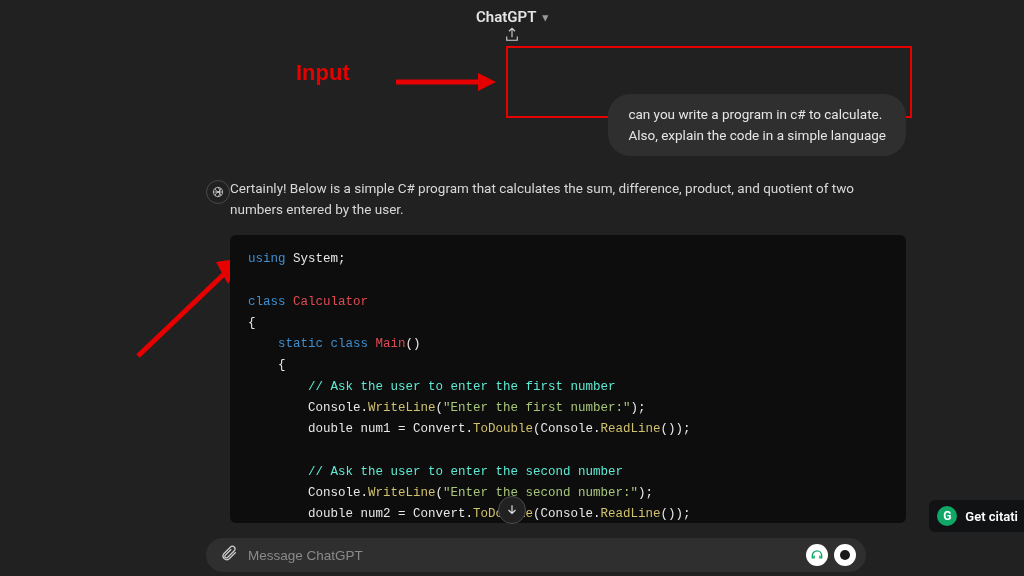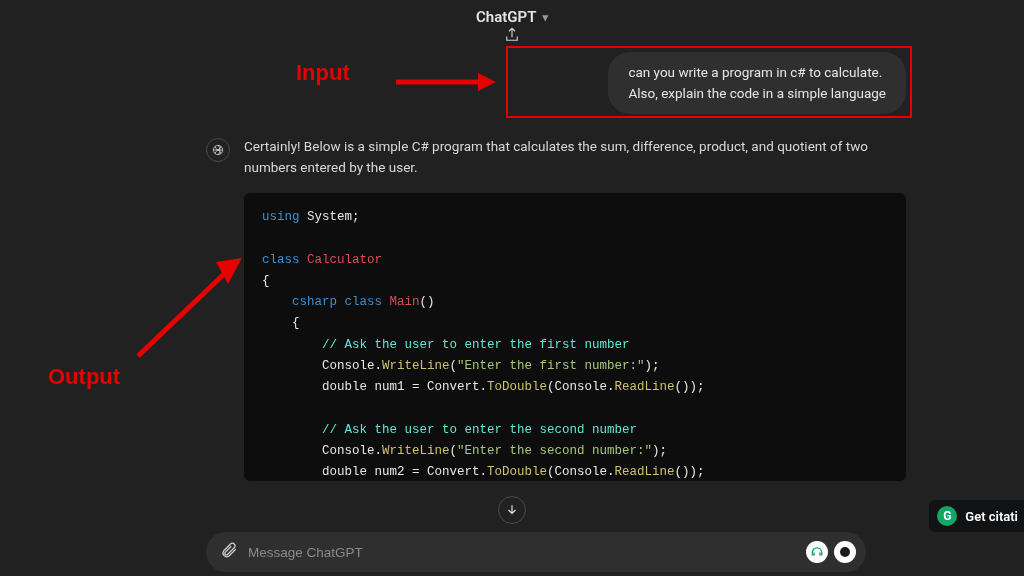--- a/index.html
+++ b/index.html
@@ -4,41 +4,41 @@
 <style>
   * { box-sizing: border-box; margin: 0; padding: 0; }
   html, body { width: 1024px; height: 576px; overflow: hidden; background:#212121; font-family: -apple-system, Segoe UI, Roboto, Helvetica, Arial, sans-serif; color:#ececec; }
   .topbar { display:flex; align-items:center; justify-content:space-between; padding:8px 16px 0 16px; height:34px;flex-direction:column; }
   .brand { display:flex; align-items:center; gap:6px; font-weight:600; font-size:15px; color:#e5e5e5; cursor:pointer; }
   .chevron-down { font-size:11px; color:#9a9a9a; }
   .share-icon svg { width:18px; height:18px; stroke:#d0d0d0; fill:none; stroke-width:1.5; }
   .stage { position:relative; width:100%; height:calc(100% - 34px); }
   .convo { position:absolute; left:206px; top:0; width:700px; }
   .user-row { display:flex; justify-content:flex-end; margin-top:18px; margin-bottom:22px; position:relative; }
-  .user-bubble { background:#2f2f2f; border-radius:22px; padding:10px 20px; max-width:360px; font-size:13.5px; line-height:1.55; color:#e6e6e6; text-align:left; }
+  .user-bubble { background:#2f2f2f; border-radius:22px; padding:10px 20px; max-width:360px; font-size:13.5px; line-height:1.55; color:#e6e6e6; text-align:left;margin-top:42px; }
   .input-highlight-box { position:absolute; border:2px solid #e60000; pointer-events:none; }
-  .assistant-row { display:flex; gap:14px; }
+  .assistant-row { display:flex; }
   .avatar { width:24px; height:24px; border-radius:50%; border:1px solid #4a4a4a; display:flex; align-items:center; justify-content:center; flex-shrink:0; margin-top:2px; }
   .avatar svg { width:14px; height:14px; stroke:#ececec; fill:none; stroke-width:1.2; }
   .assistant-body { flex:1; font-size:13.5px; line-height:1.6; color:#d8d8d8; }
   .assistant-text { margin-bottom:14px; }
   .code-block { background:#0d0d0d; border-radius:6px; overflow:hidden; }
   .code-head { background:#2f2f2f; display:flex; justify-content:space-between; align-items:center; padding:6px 14px; font-size:11.5px; color:#b8b8b8; }
   .copy-btn { display:flex; align-items:center; gap:6px; cursor:pointer; }
   .copy-btn svg { width:12px; height:12px; stroke:#b8b8b8; fill:none; stroke-width:1.5; }
   .code-body { padding:14px 18px 4px 18px; font-family: "Consolas","Menlo","Courier New",monospace; font-size:12.5px; line-height:1.7; white-space:pre; color:#e8e8e8; height:288px; overflow:hidden; }
   .tok-kw   { color:#3e8fd0; }
   .tok-type { color:#de4b55;margin-top:33px; }
   .tok-cmt  { color:#5eead4; }
   .tok-str  { color:#a8c67b; }
   .tok-fn   { color:#d1c26d; }
   .tok-kw2  { color:#e5e5e5; }
   .scroll-down { position:absolute; left:50%; transform:translateX(-50%); bottom:52px; width:28px; height:28px; border-radius:50%; border:1px solid #4a4a4a; background:#212121; display:flex; align-items:center; justify-content:center; cursor:pointer; }
   .scroll-down svg { width:14px; height:14px; stroke:#e0e0e0; fill:none; stroke-width:2; }
-  .composer { position:absolute; left:206px; bottom:4px; width:660px; height:40px; background:#2f2f2f; border-radius:22px; display:flex; align-items:center; padding:0 10px 0 14px; gap:10px; }
+  .composer { position:absolute; left:206px; bottom:4px; width:660px; height:34px; background:#2f2f2f; border-radius:22px; display:flex; align-items:center; padding:0 10px 0 14px; gap:10px; }
   .attach-icon svg { width:18px; height:18px; stroke:#cfcfcf; fill:none; stroke-width:1.6; }
   .composer input { flex:1; background:transparent; border:none; outline:none; color:#e0e0e0; font-size:13.5px; }
   .composer input::placeholder { color:#8a8a8a; }
   .comp-right { display:flex; align-items:center; gap:6px; }
   .pill { width:22px; height:22px; border-radius:50%; background:#fff; display:flex; align-items:center; justify-content:center; }
   .pill-dark { width:22px; height:22px; border-radius:50%; background:#fff; display:flex; align-items:center; justify-content:center; }
   .pill-dark .inner { width:10px; height:10px; border-radius:50%; background:#1a1a1a; }
   .ann-label { position:absolute; color:#e60000; font-weight:700; font-size:22px; font-family:"Segoe UI",Arial,sans-serif; }
   .ann-arrow { position:absolute; }
   .grammarly { position:absolute; right:0; bottom:44px; background:#111214; border-top-left-radius:6px; border-bottom-left-radius:6px; padding:6px 6px 6px 8px; display:flex; align-items:center; gap:8px; color:#fff; font-size:13px; font-weight:600; }
@@ -61,21 +61,20 @@
 
 <div class="stage">
 
   <div class="input-highlight-box" style="left:506px; top:12px; width:406px; height:72px;"></div>
   <div class="ann-label" style="left:296px; top:26px;">Input</div>
   <svg class="ann-arrow" style="left:392px; top:36px;" width="104" height="24" viewBox="0 0 104 24">
     <line x1="4" y1="12" x2="86" y2="12" stroke="#e60000" stroke-width="5"></line>
     <polygon points="86,3 104,12 86,21" fill="#e60000"></polygon>
   </svg>
 
-  <div class="ann-label" style="left:48px; top:330px;">Output</div>
   <svg class="ann-arrow" style="left:124px; top:218px;" width="120" height="110" viewBox="0 0 120 110">
     <line x1="14" y1="104" x2="100" y2="22" stroke="#e60000" stroke-width="5"></line>
     <polygon points="92,10 118,6 104,32" fill="#e60000"></polygon>
   </svg>
 
   <div class="convo">
 
     <div class="user-row">
       <div class="user-bubble">
         <span>can you write a program in c# to calculate.</span><br>
@@ -91,21 +90,21 @@
           </svg>
       </div>
       <div class="assistant-body">
         <div class="assistant-text">Certainly! Below is a simple C# program that calculates the sum, difference, product, and quotient of two numbers entered by the user.</div>
 
         <div class="code-block">
           <div class="code-body"><span class="tok-kw">using</span><span> System;</span>
 
 <span class="tok-kw">class</span><span> </span><span class="tok-type">Calculator</span>
 <span>{</span>
-<span>    </span><span class="tok-kw">csharp</span><span> </span><span class="tok-kw">class</span><span> </span><span class="tok-type">Main</span><span>()</span>
+<span>    </span><span class="tok-kw">static</span><span> </span><span class="tok-kw">class</span><span> </span><span class="tok-type">Main</span><span>()</span>
 <span>    {</span>
 <span class="tok-cmt">        // Ask the user to enter the first number</span>
 <span>        Console.</span><span class="tok-fn">WriteLine</span><span>(</span><span class="tok-str">"Enter the first number:"</span><span>);</span>
 <span>        </span><span class="tok-kw2">double</span><span> num1 = Convert.</span><span class="tok-fn">ToDouble</span><span>(Console.</span><span class="tok-fn">ReadLine</span><span>());</span>
 
 <span class="tok-cmt">        // Ask the user to enter the second number</span>
 <span>        Console.</span><span class="tok-fn">WriteLine</span><span>(</span><span class="tok-str">"Enter the second number:"</span><span>);</span>
 <span>        </span><span class="tok-kw2">double</span><span> num2 = Convert.</span><span class="tok-fn">ToDouble</span><span>(Console.</span><span class="tok-fn">ReadLine</span><span>());</span>
 
 </div>

